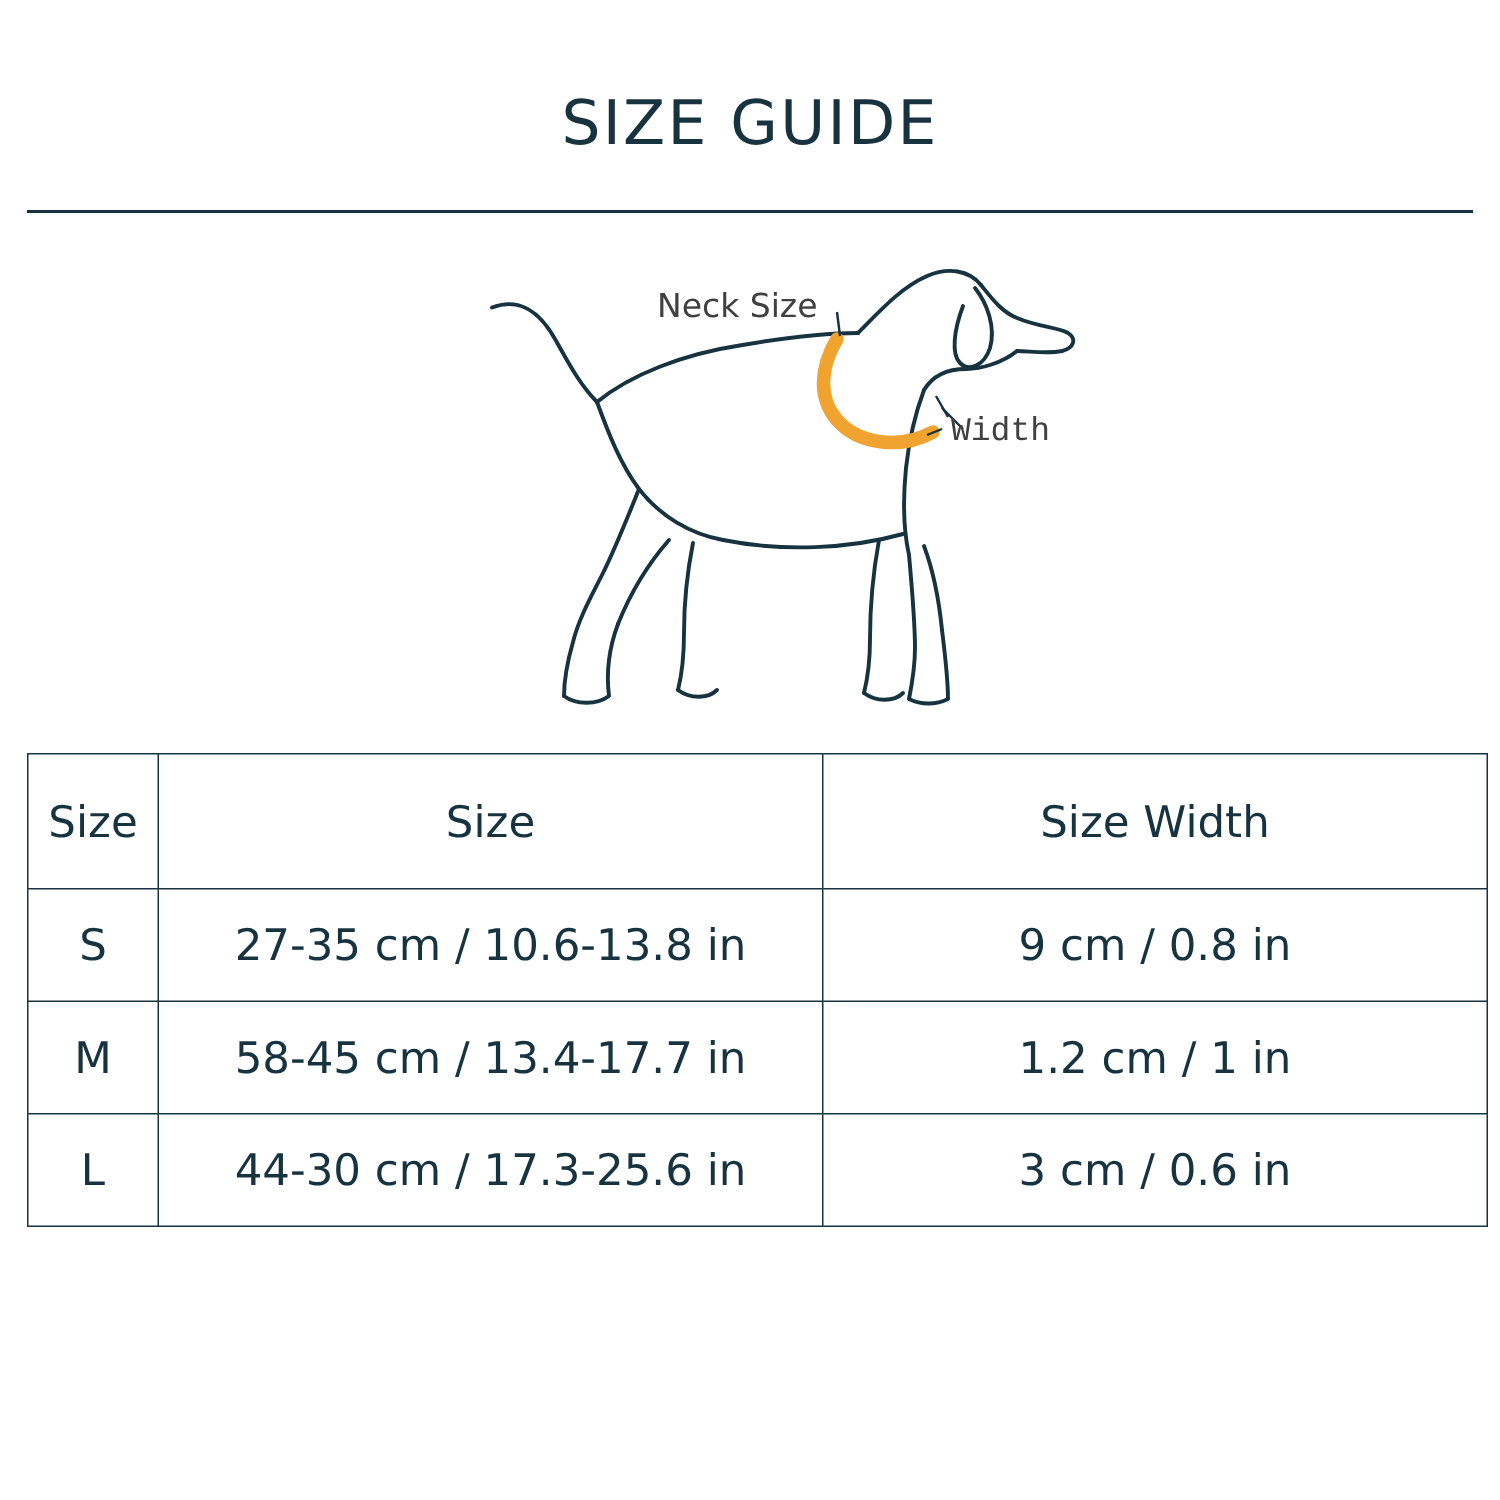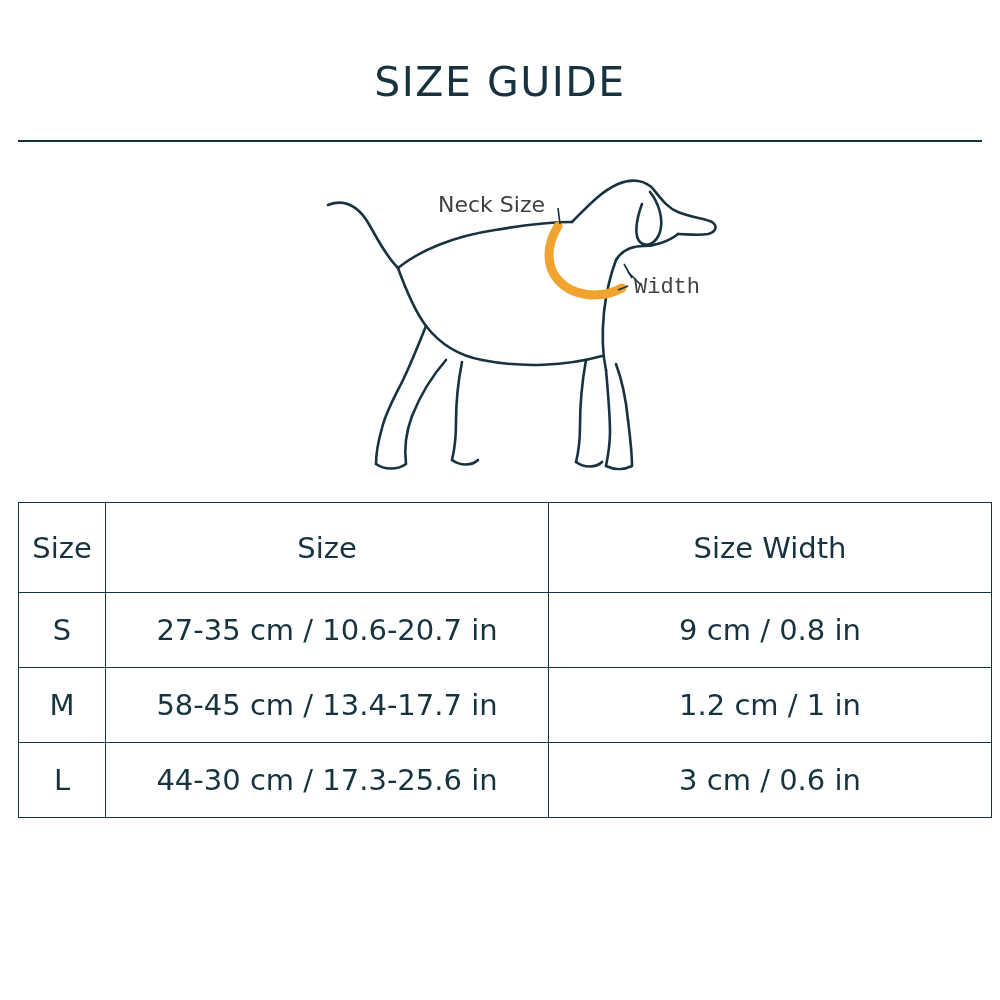--- a/index.html
+++ b/index.html
@@ -151,21 +151,21 @@
     <thead>
       <tr>
         <th class="col-size">Size</th>
         <th class="col-neck">Size</th>
         <th class="col-strap">Size Width</th>
       </tr>
     </thead>
     <tbody>
       <tr>
         <td>S</td>
-        <td>27-35 cm / 10.6-20.7 in</td>
+        <td>27-35 cm / 10.6-13.8 in</td>
         <td>9 cm / 0.8 in</td>
       </tr>
       <tr>
         <td>M</td>
         <td>58-45 cm /  13.4-17.7 in</td>
         <td>1.2 cm / 1 in</td>
       </tr>
       <tr>
         <td>L</td>
         <td>44-30 cm / 17.3-25.6 in</td>

